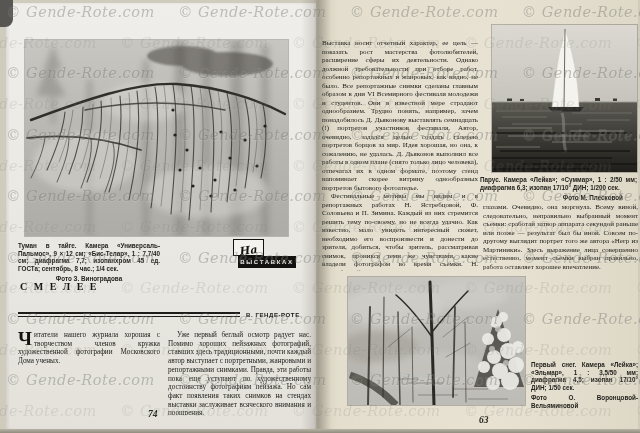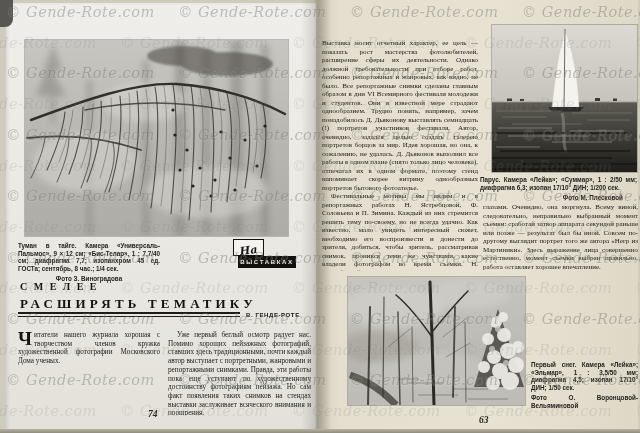--- a/index.html
+++ b/index.html
@@ -123,21 +123,20 @@
     <div>Туман в тайге. Камера «Универсаль-Пальмос», 9 × 12 см; «Бис-Телар», 1 : 7,7/40 см; диафрагма 7,7; изопанхром 45 ед. ГОСТа; сентябрь, 8 час.; 1/4 сек.</div>
     <div class="credit cr-center">Фото З. Виноградова</div>
   </div>
 
   <div class="abs badge-script">
     <span>На</span>
   </div>
   <div class="abs badge-black">ВЫСТАВКАХ</div>
 
   <div class="abs headline hl1" style="left:20px;top:281px;">СМЕЛЕЕ</div>
-  <div class="abs headline hl2" style="left:20px;top:296px;">РАСШИРЯТЬ ТЕМАТИКУ</div>
   <div class="abs rule-double" style="left:18px;top:312px;width:222px;"></div>
   <div class="abs byline" style="left:246px;top:312px;">В. ГЕНДЕ-РОТЕ</div>
 
   <div class="abs body-col" style="left:18px;top:331px;width:142px;height:84px;">
     <p><span class="dropcap">Ч</span><span>итатели нашего журнала хорошая с творчеством членов кружка художественной фотографии Московского Дома ученых.</span></p>
   </div>
   <div class="abs body-col" style="left:168px;top:331px;width:143px;height:84px;">
     <p class="ind">Уже первый беглый осмотр радует нас. Помимо хороших пейзажных фотографий, ставших здесь традиционными, почти каждый автор выступает с портретными, жанровыми и репортажными снимками. Правда, эти работы пока еще уступают по художественному достоинству фотографиям пейзажа. Но сам факт появления таких снимков на стендах выставки заслуживает всяческого внимания и поощрения.</p>
   </div>
 

